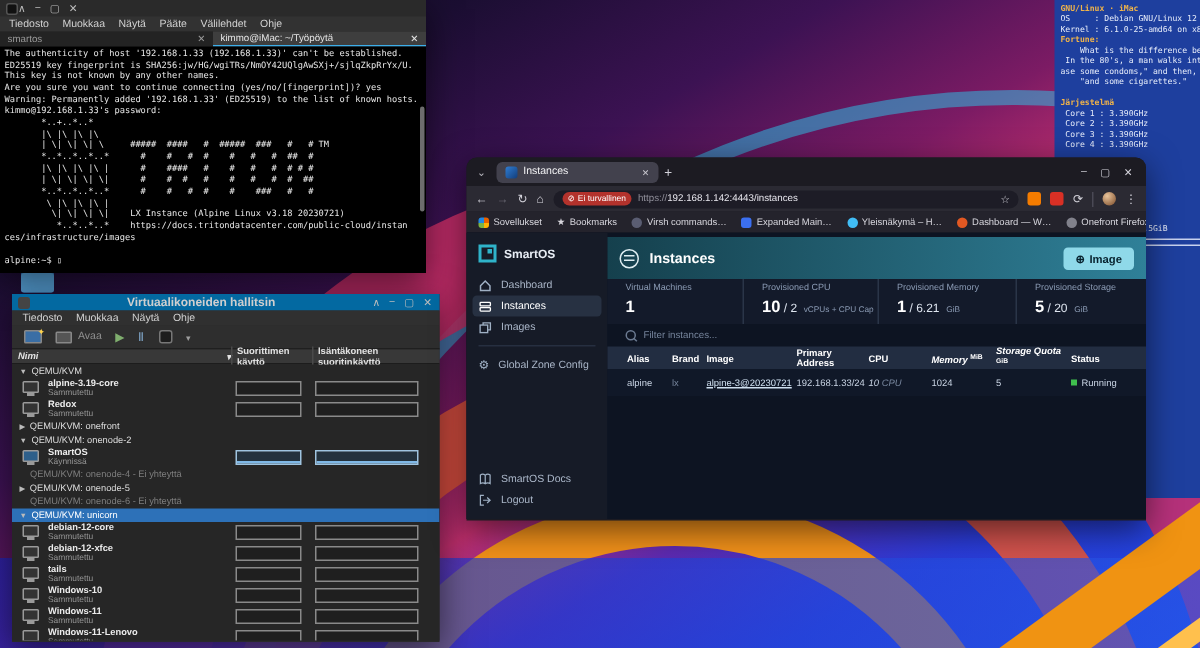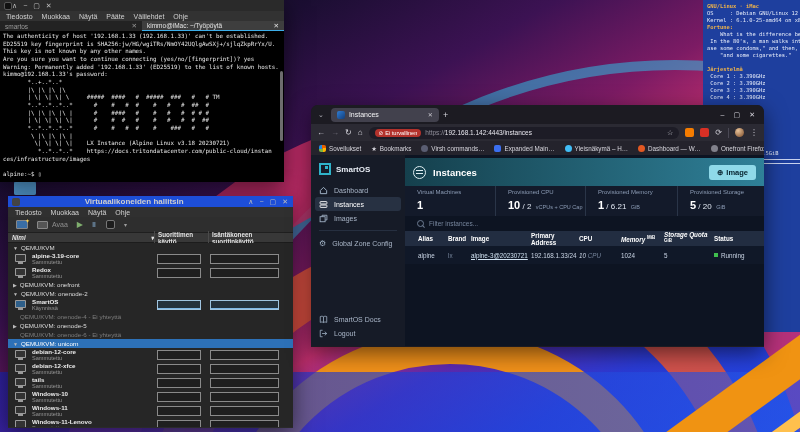--- a/index.html
+++ b/index.html
@@ -45,21 +45,21 @@
 
   
   .mon{position:absolute;left:703px;top:0;width:97px;height:332px;background:#1e3f9e;overflow:hidden;padding:3px 0 0 4px;}
   .mon pre{margin:0;font-family:"DejaVu Sans Mono",monospace;font-size:5.4px;line-height:7px;color:#e6ecfa;white-space:pre;}
   .mon .hd{color:#efb34a;font-weight:bold;}
   .mon .membar{width:120px;height:5px;border:1px solid #c8d2ee;margin-top:2px;position:relative;}
   .mon .membar i{position:absolute;left:0;top:0;bottom:0;width:24%;background:#e8eefc;}
 
   
   .vmm{left:8px;top:196px;width:285px;height:232px;background:#2a2a2a;}
-  .vmm .tbar{height:11px;background:#1d4ed8;}
+  .vmm .tbar{height:11px;background:#0369a1;}
   .vmm .appico{width:8px;height:8px;background:#444;border-radius:2px;margin-left:4px;}
   .vmm .menus{display:flex;gap:9px;height:10px;align-items:center;background:#303030;padding-left:7px;font-size:7px;color:#d2d2d2;}
   .vmm .tools{display:flex;align-items:center;gap:9px;height:16px;background:#2e2e2e;padding-left:8px;border-bottom:1px solid #1f1f1f;}
   .ticon{font-size:8px;color:#9d9d9d;}
   .ticon.newvm{width:12px;height:9px;background:#3a6ea5;border:1px solid #888;border-radius:1px;position:relative;}
   .ticon.newvm::after{content:"✦";position:absolute;right:-3px;top:-4px;color:#ffd34d;font-size:6px;}
   .ticon.mon2{width:11px;height:8px;background:#555;border:1px solid #888;border-radius:1px;}
   .openlbl{font-size:7px;color:#8f8f8f;margin-left:-5px;}
   .ticon.play{color:#7fae6e;}
   .ticon.pause{color:#7596b5;letter-spacing:1px;font-weight:bold;}

